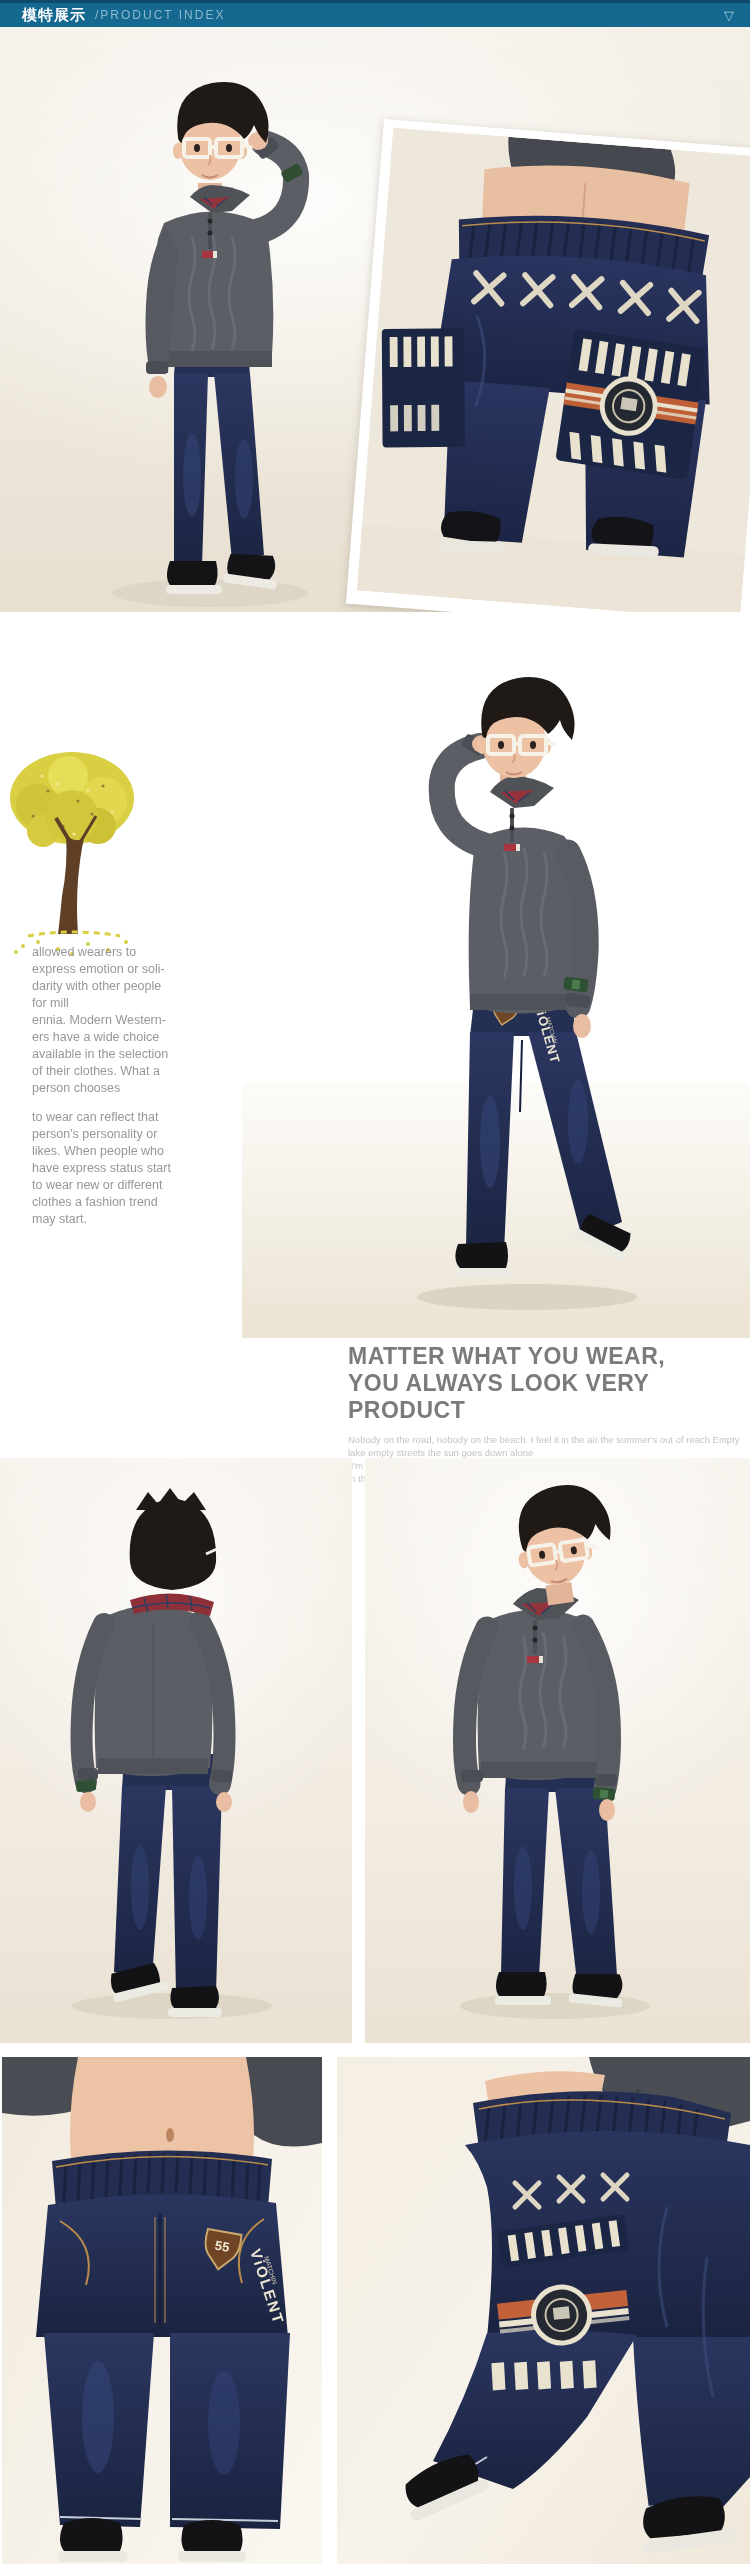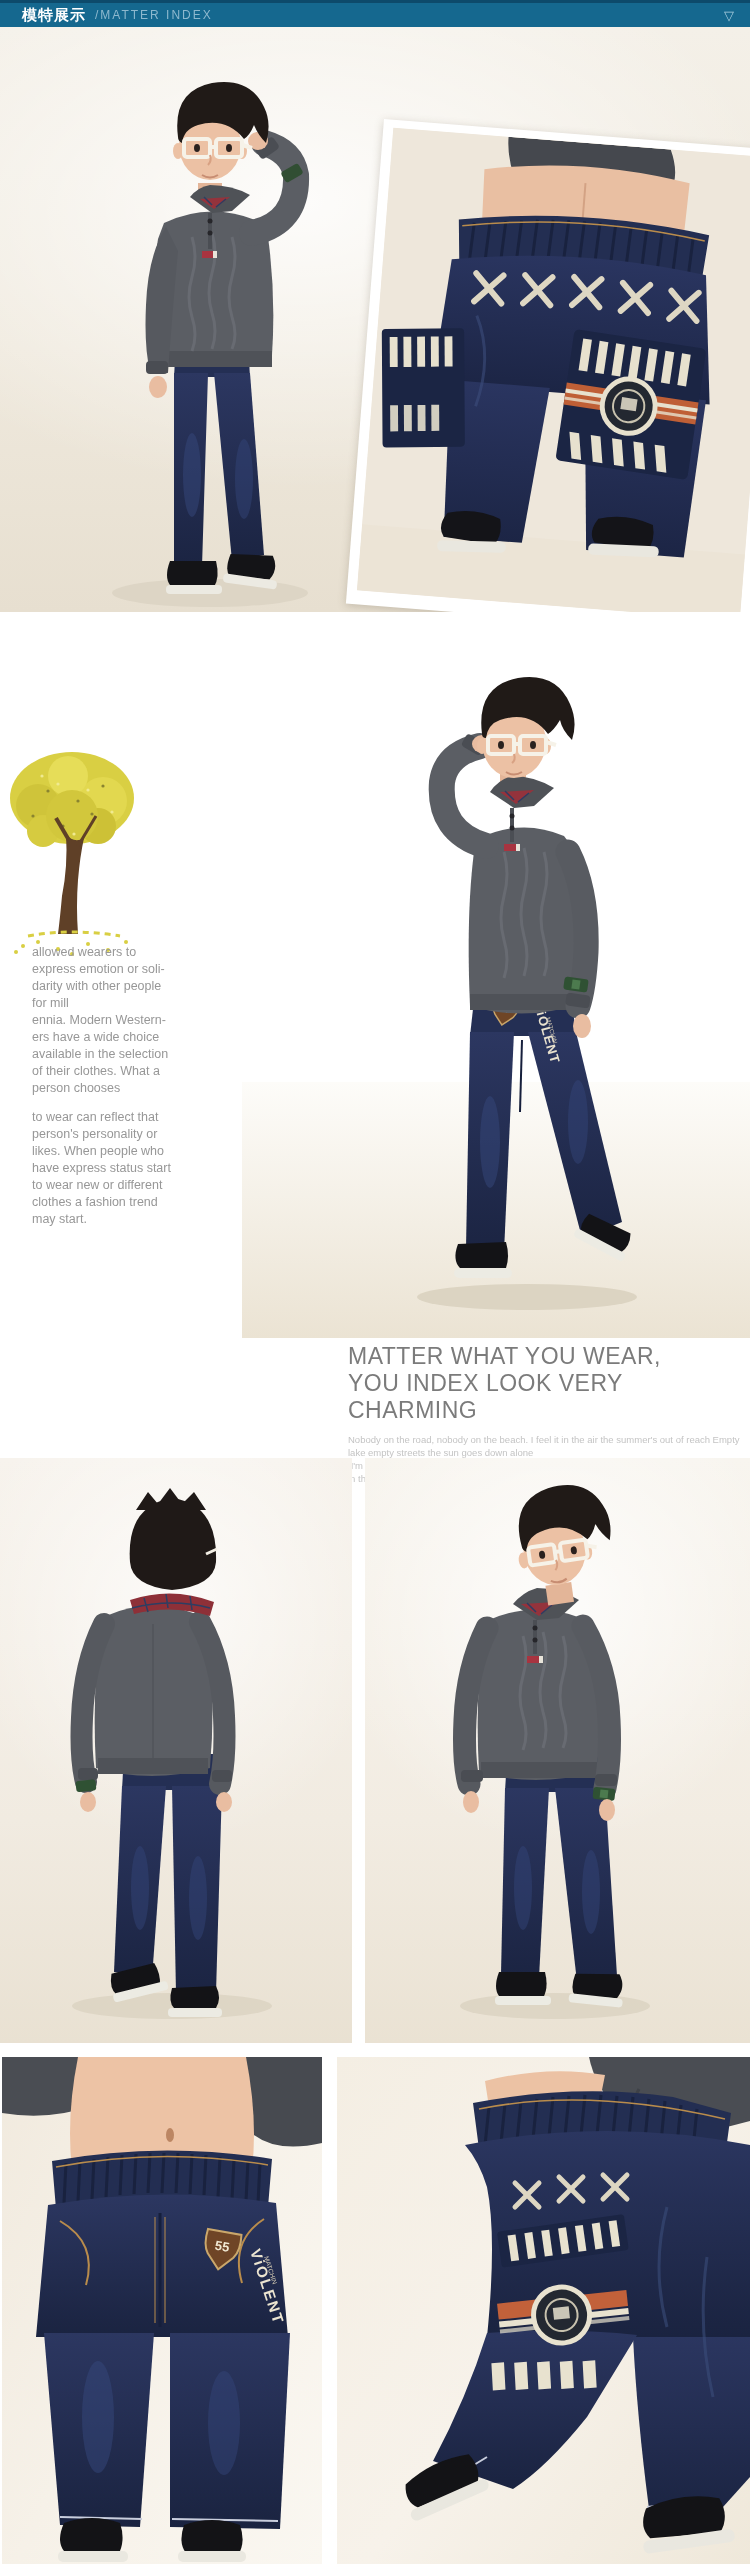--- a/index.html
+++ b/index.html
@@ -29,21 +29,21 @@
   
   .feature{position:absolute;top:660px;left:0;width:750px;height:678px;background:#fff;}
   .tree{position:absolute;left:8px;top:86px;width:132px;height:214px;}
   .intro-text{position:absolute;left:32px;top:284px;width:152px;color:#979797;
       font-size:12.5px;line-height:17px;}
   .intro-text p{margin:0 0 12px 0;white-space:pre-line;}
   .model-c{position:absolute;left:242px;top:-18px;width:508px;height:696px;}
 
   
   .headline{position:absolute;top:1343px;left:348px;width:400px;}
-  .headline-line{font-size:23px;font-weight:normal;color:#7b7b7b;line-height:27px;letter-spacing:.5px;}
+  .headline-line{font-size:23px;font-weight:bold;color:#7b7b7b;line-height:27px;letter-spacing:.5px;}
   .headline-sub{margin-top:9px;font-size:9.5px;color:#c4c4c4;line-height:13px;white-space:pre-line;}
 
   
   .duo-left{position:absolute;top:1458px;left:0;width:352px;height:585px;overflow:hidden;
       background:
         radial-gradient(ellipse 80% 55% at 50% 25%, rgba(255,255,255,.7), rgba(255,255,255,0) 75%),
         linear-gradient(180deg,#f7f3ed 0%,#f1ebe1 62%,#e9e1d2 100%);}
   .duo-right{position:absolute;top:1458px;left:365px;width:385px;height:585px;overflow:hidden;
       background:
         radial-gradient(ellipse 80% 55% at 50% 25%, rgba(255,255,255,.8), rgba(255,255,255,0) 75%),
@@ -58,21 +58,21 @@
 </style>
 </head>
 <body>
 
 <div class="page">
 
   <header class="topbar">
     <div class="topbar-strip"></div>
     <div class="topbar-main">
       <span class="title-cn">模特展示</span>
-      <span class="title-en">/MATTER INDEX</span>
+      <span class="title-en">/PRODUCT INDEX</span>
       <span class="collapse">▽</span>
     </div>
   </header>
 
   <section class="photo-top">
 
     <svg class="model-a" viewBox="0 0 240 557" width="240" height="557">
       <ellipse cx="118" cy="538" rx="98" ry="14" fill="#ddd5c5"></ellipse>
       <g>
         <defs>
@@ -386,21 +386,21 @@
         <ellipse cx="259" cy="103" rx="3" ry="4" fill="#2a211e"></ellipse>
           <ellipse cx="291" cy="103" rx="3" ry="4" fill="#2a211e"></ellipse>
         <path d="M272 112 q2 6 -2 9" stroke="#d8a183" stroke-width="2" fill="none"></path>
         <path d="M264 130 q8 5 16 0" stroke="#c78d72" stroke-width="2" fill="none"></path>
       </g>
     </svg>
   </section>
 
   <section class="headline">
     <div class="headline-line">MATTER WHAT YOU WEAR,</div>
-    <div class="headline-line">YOU INDEX LOOK VERY CHARMING</div>
+    <div class="headline-line">YOU ALWAYS LOOK VERY PRODUCT</div>
     <div class="headline-sub">Nobody on the road, nobody on the beach. I feel it in the air the summer's out of reach  Empty
 lake empty streets the sun goes down alone
 .I'm drivin' by your house Though I know you're not home. I can see you Your brown skin shinin
 in the sun You got your hair combed back and your sunglasses on,</div>
   </section>
 
   <section class="duo-left">
     <svg viewBox="0 0 352 585" width="352" height="585">
       <defs>
           <linearGradient id="dden" x1="0" y1="0" x2="0" y2="1">

